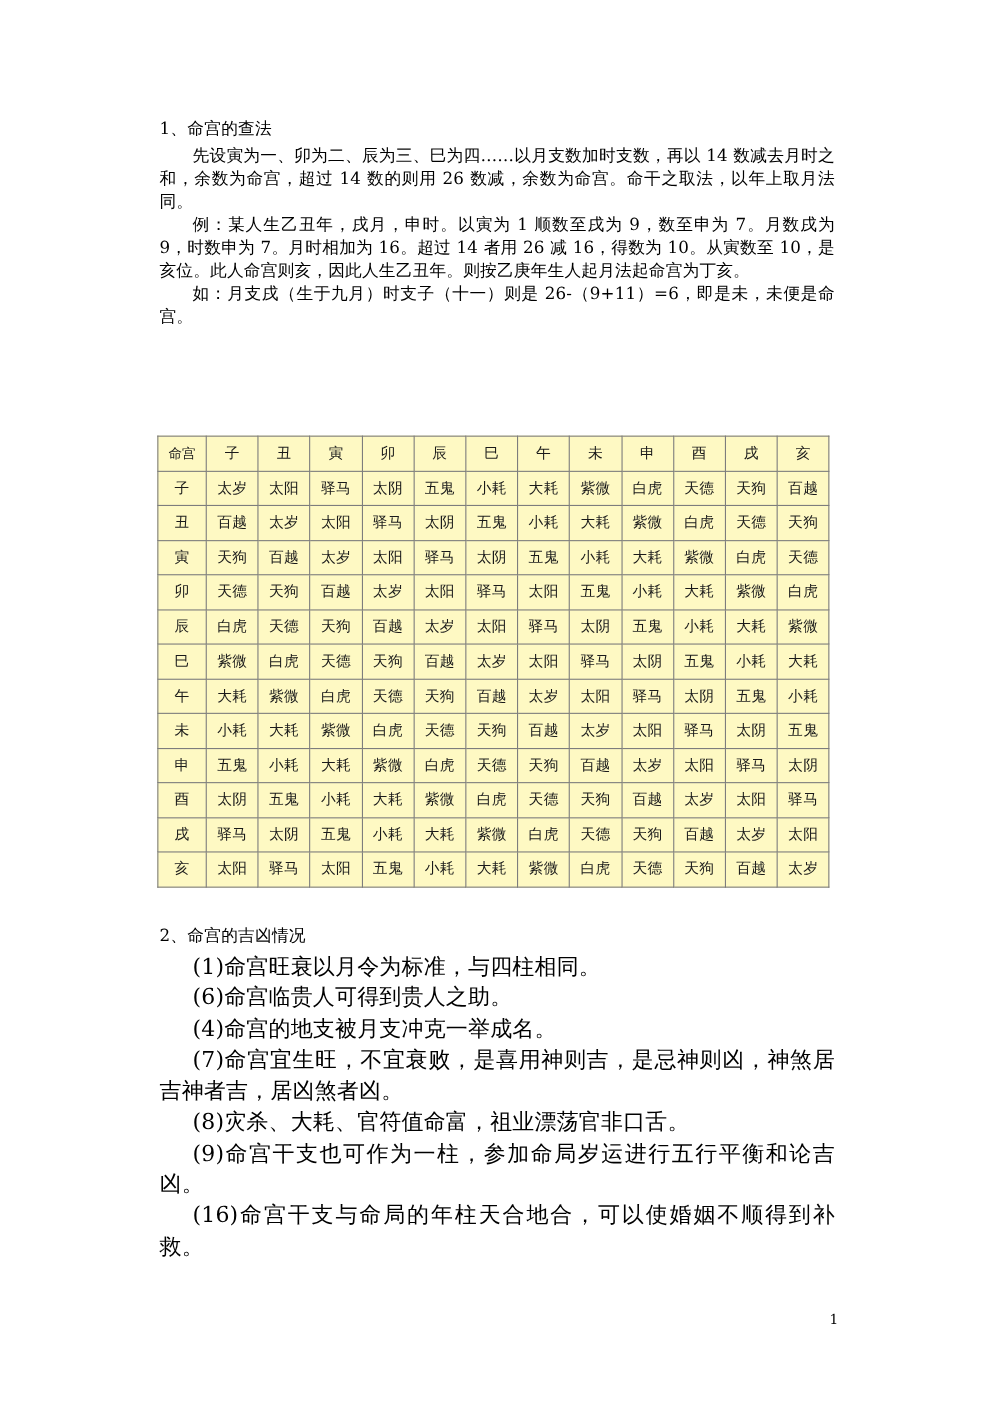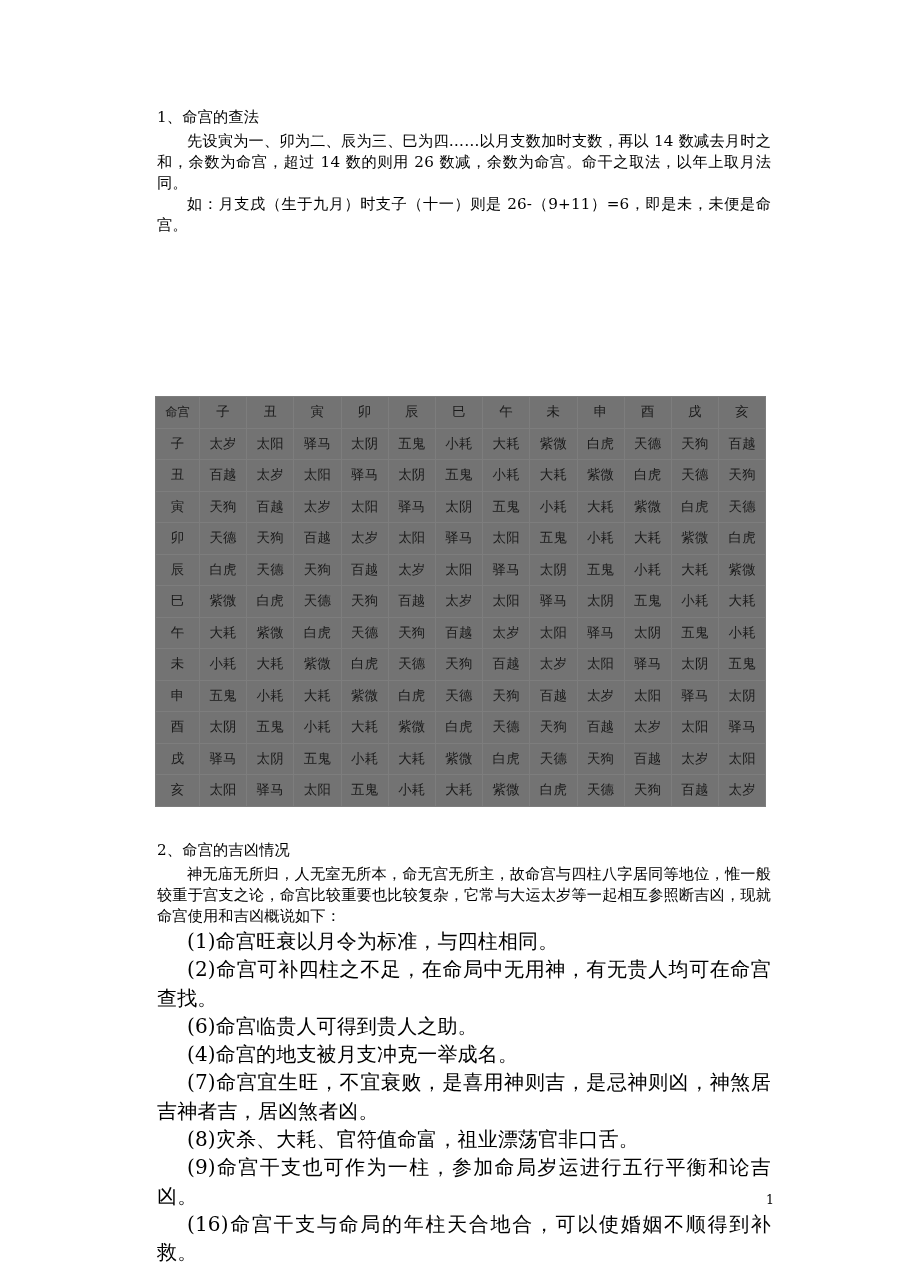--- a/index.html
+++ b/index.html
@@ -11,21 +11,21 @@
     width: 905px;
     height: 1280px;
     position: relative;
     font-family: "DejaVu Serif", "Liberation Serif", serif;
     color: #000000;
     overflow: hidden;
   }
 
   .page {
     position: absolute;
-    left: 12px; top: 0;
+    left: 0; top: 0;
     width: 841px;
     height: 1280px;
   }
 
   .content {
     position: absolute;
     left: 145px;
     top: 103px;
     width: 614px;
   }
@@ -63,21 +63,21 @@
     position: absolute;
     left: 143px;
     top: 396px;
     width: 563px;
   }
 
   table.grid {
     border-collapse: collapse;
     table-layout: fixed;
     width: 563px;
-    background: #737373;
+    background: #fef9c3;
   }
 
   table.grid td {
     border: 1px solid #7d7d7d;
     height: 30.5px;
     text-align: center;
     vertical-align: middle;
     font-size: 13.4px;
     font-family: "DejaVu Serif", "Liberation Serif", serif;
     color: #1a1a1a;
@@ -105,20 +105,21 @@
 </style>
 </head>
 <body>
 
 <div class="page">
 
   <div class="content">
 
     <p class="heading">1、命宫的查法</p>
     <p class="para">先设寅为一、卯为二、辰为三、巳为四……以月支数加时支数，再以 14 数减去月时之和，余数为命宫，超过 14 数的则用 26 数减，余数为命宫。命干之取法，以年上取月法同。</p>
+    <p class="para">例：某人生乙丑年，戌月，申时。以寅为 1 顺数至戌为 9，数至申为 7。月数戌为 9，时数申为 7。月时相加为 16。超过 14 者用 26 减 16，得数为 10。从寅数至 10，是亥位。此人命宫则亥，因此人生乙丑年。则按乙庚年生人起月法起命宫为丁亥。</p>
     <p class="para">如：月支戌（生于九月）时支子（十一）则是 26-（9+11）=6，即是未，未便是命宫。</p>
 
   </div>
 
   <div class="table-wrap">
     <table class="grid">
       <colgroup>
         <col class="c0">
         <col class="cx">
           <col class="cx">
@@ -328,24 +329,22 @@
             <td>天狗</td>
             <td>百越</td>
             <td>太岁</td>
           </tr>
         </tbody>
     </table>
   </div>
 
   <div class="content" style="top: 800px; margin-top: 36px;">
     <p class="heading">2、命宫的吉凶情况</p>
-    <p class="para">神无庙无所归，人无室无所本，命无宫无所主，故命宫与四柱八字居同等地位，惟一般较重于宫支之论，命宫比较重要也比较复杂，它常与大运太岁等一起相互参照断吉凶，现就命宫使用和吉凶概说如下：</p>
     <div id="section2-items">
         <p class="listitem">(1)命宫旺衰以月令为标准，与四柱相同。</p>
-        <p class="listitem">(2)命宫可补四柱之不足，在命局中无用神，有无贵人均可在命宫查找。</p>
         <p class="listitem">(6)命宫临贵人可得到贵人之助。</p>
         <p class="listitem">(4)命宫的地支被月支冲克一举成名。</p>
         <p class="listitem">(7)命宫宜生旺，不宜衰败，是喜用神则吉，是忌神则凶，神煞居吉神者吉，居凶煞者凶。</p>
         <p class="listitem">(8)灾杀、大耗、官符值命富，祖业漂荡官非口舌。</p>
         <p class="listitem">(9)命宫干支也可作为一柱，参加命局岁运进行五行平衡和论吉凶。</p>
         <p class="listitem">(16)命宫干支与命局的年柱天合地合，可以使婚姻不顺得到补救。</p>
       </div>
   </div>
 
   <div class="page-number">1</div>

